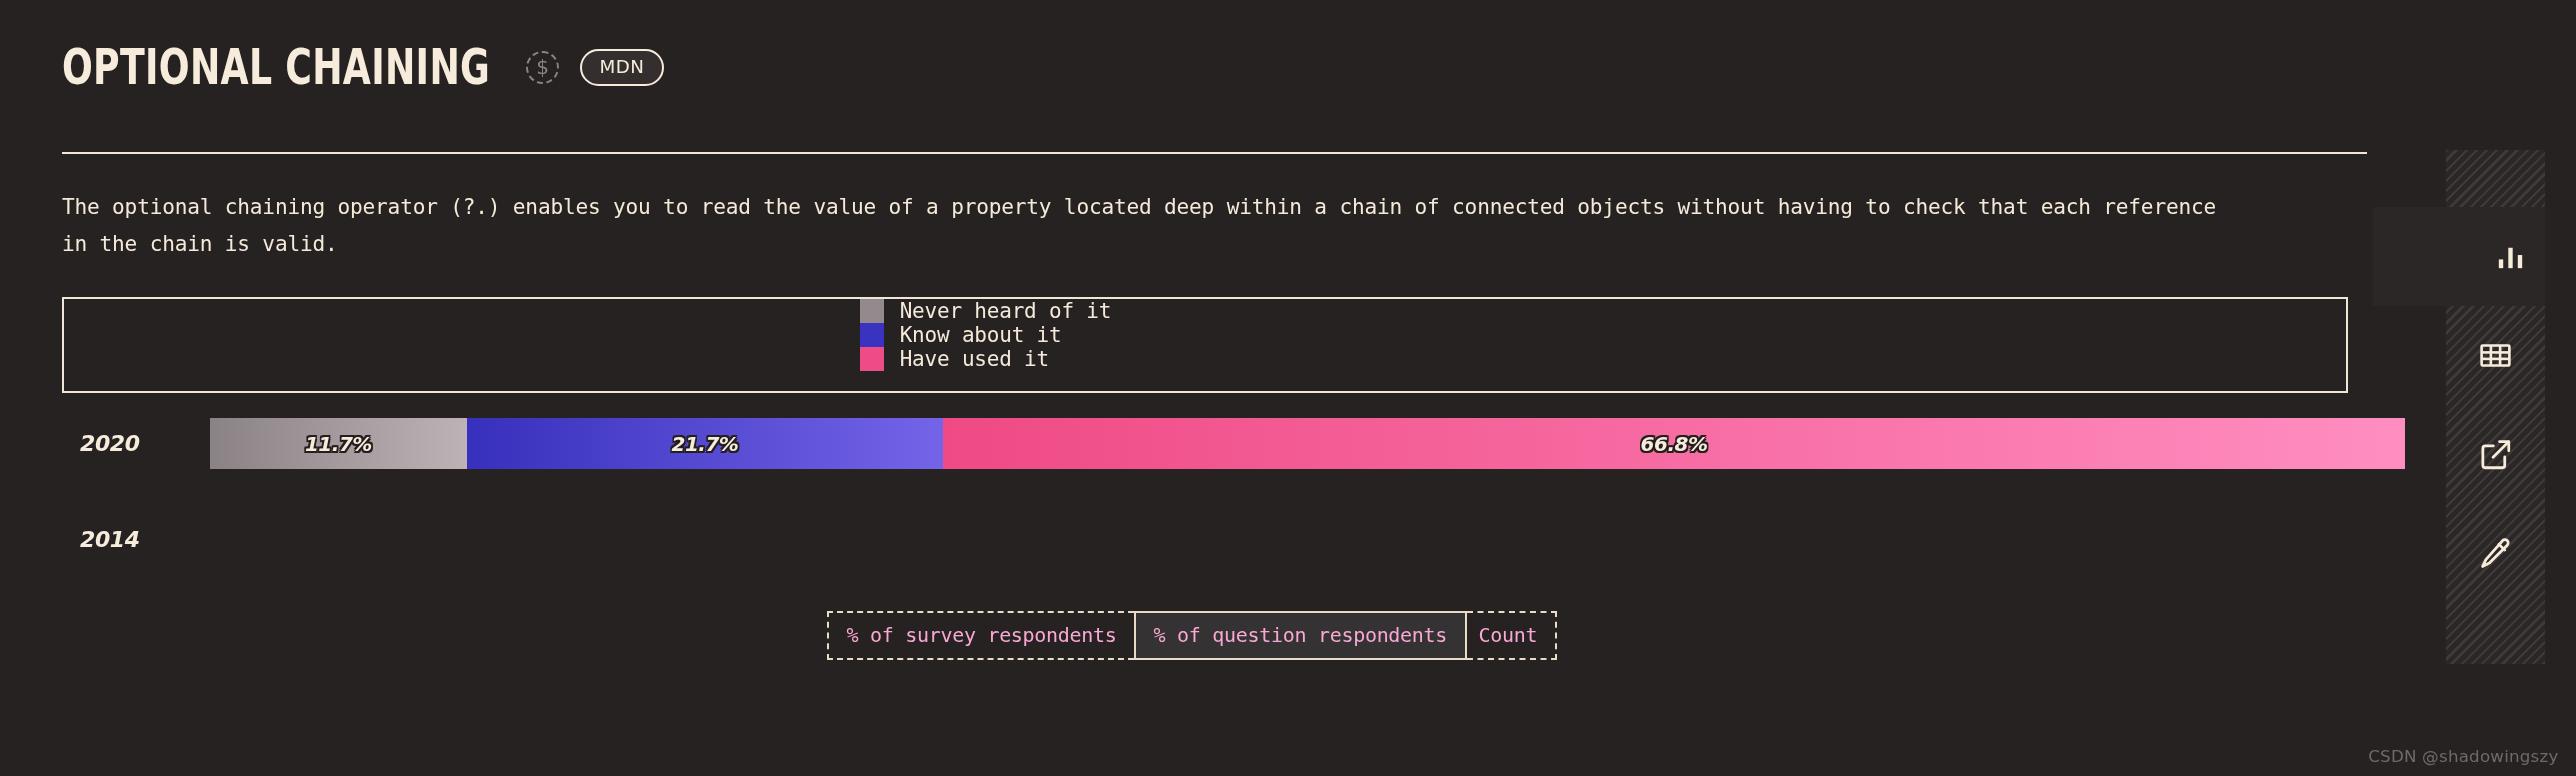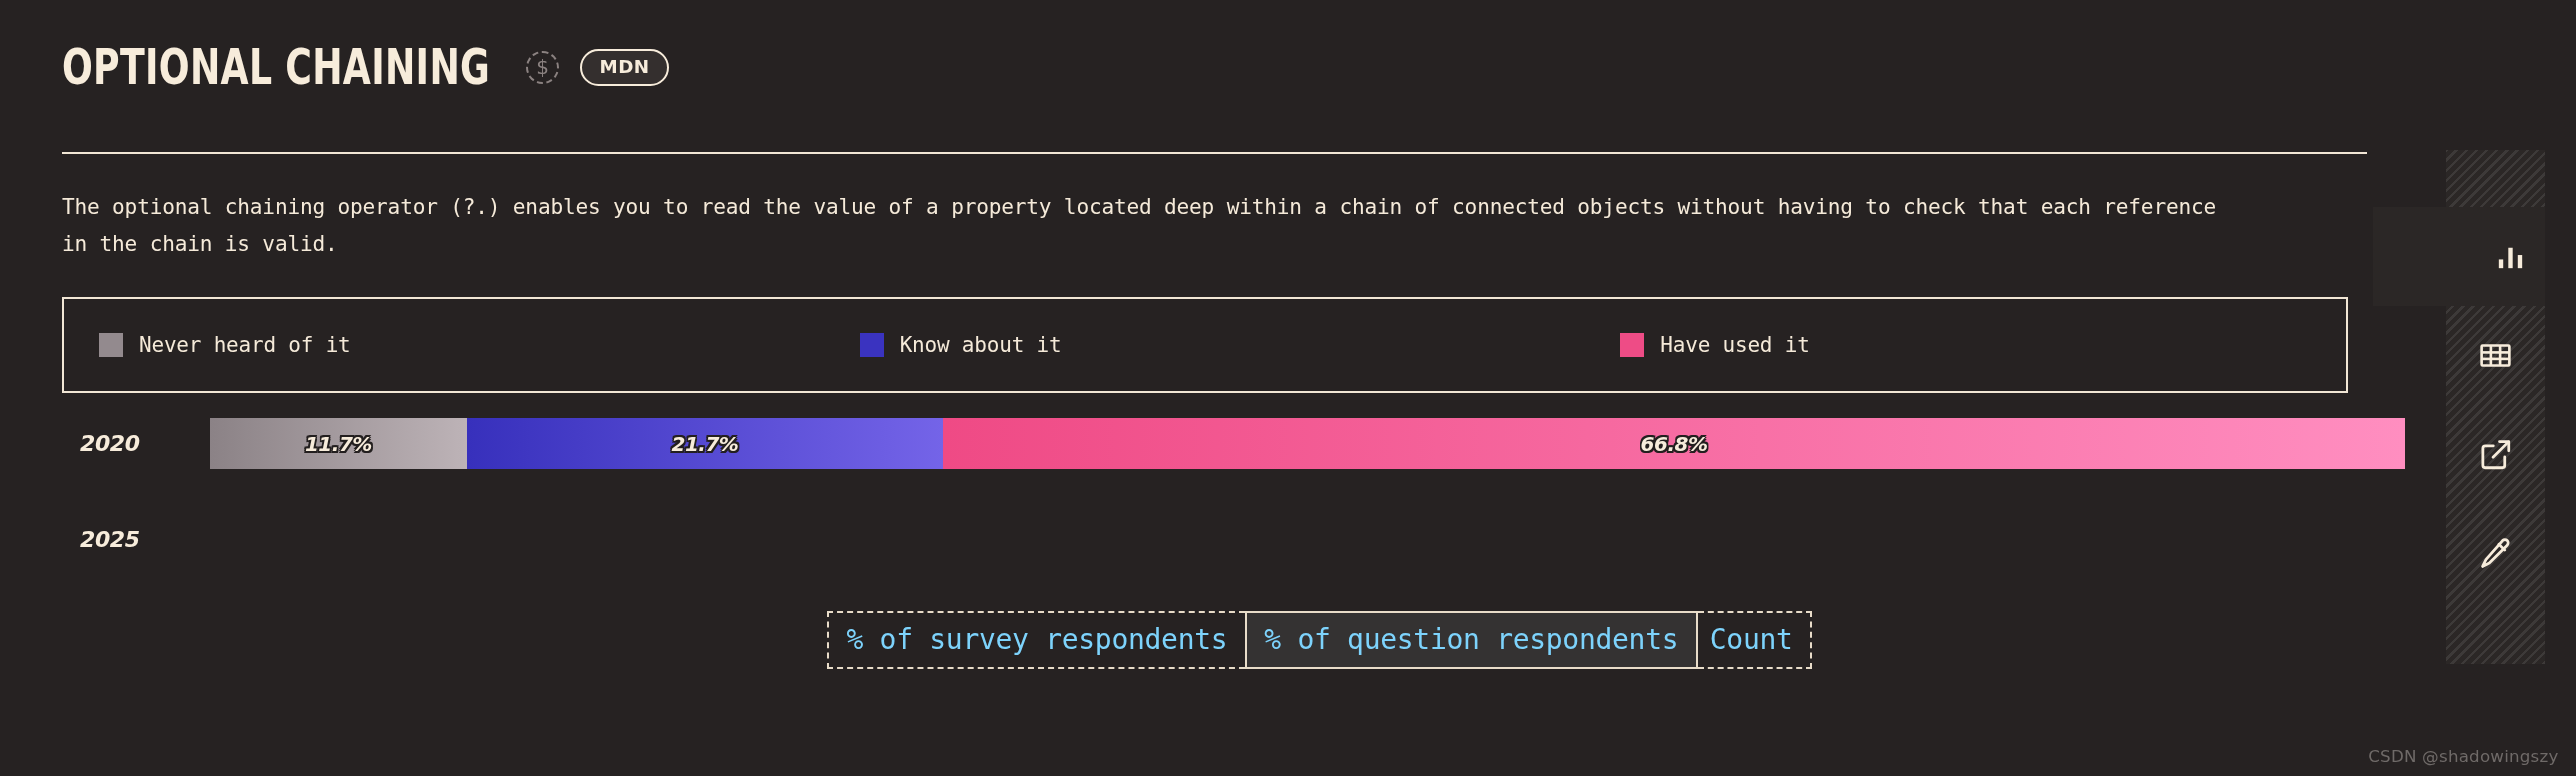--- a/index.html
+++ b/index.html
@@ -70,21 +70,21 @@
     position: relative;
     top: -0.8px;
   }
 
   .mdn-badge {
     border: 2.4px solid #f7ecdb;
     border-radius: 21px;
     padding: 7.2px 17.5px 8px;
     font-family: "DejaVu Sans", "Liberation Sans", sans-serif;
     font-size: 18.3px;
-    font-weight: 700;
+    font-weight: 400;
     letter-spacing: 0.5px;
     color: #f7ecdb;
     background: #342f2e;
     line-height: 1;
     flex: 0 0 auto;
   }
 
   .divider {
     position: absolute;
     left: 62px;
@@ -111,20 +111,21 @@
   
   .legend {
     position: absolute;
     left: 62px;
     top: 297px;
     width: 2286px;
     height: 96px;
     border: 2px solid #f1e6d5;
     display: flex;
     align-items: center;
+    flex-direction: column;
   }
 
   .legend-item {
     display: flex;
     align-items: center;
     gap: 16px;
     padding-left: 35px;
     width: 33.333%;
   }
 
@@ -220,23 +221,23 @@
     left: 827px;
     top: 611px;
     display: flex;
     align-items: stretch;
   }
 
   .unit-tab {
     border: 2px dashed #e8dcc9;
     border-right-width: 0;
     padding: 9.6px 17.5px 11px;
-    font-size: 28px;
+    font-size: 20px;
     letter-spacing: -0.3px;
-    color: #7dd3fc;
+    color: #f9a8d4;
     background: transparent;
     white-space: nowrap;
     display: flex;
     align-items: center;
     font-family: "DejaVu Sans Mono", "Liberation Mono", monospace;
     cursor: pointer;
   }
   .unit-tab:last-child { border-right-width: 2px; }
   .unit-tab.active {
     border-style: solid;
@@ -343,21 +344,21 @@
         <div class="bar-seg seg-know" style="width:21.7%">
           <span class="bar-value">21.7%</span>
         </div>
         <div class="bar-seg seg-used" style="width:66.6%">
           <span class="bar-value">66.8%</span>
         </div>
       </div>
     </div>
 
     <div class="bar-row">
-      <div class="bar-year">2025</div>
+      <div class="bar-year">2014</div>
     </div>
 
   </div>
 
   <div class="unit-tabs">
     <div class="unit-tab">% of survey respondents</div>
     <div class="unit-tab active">% of question respondents</div>
     <div class="unit-tab">Count</div>
   </div>
 

